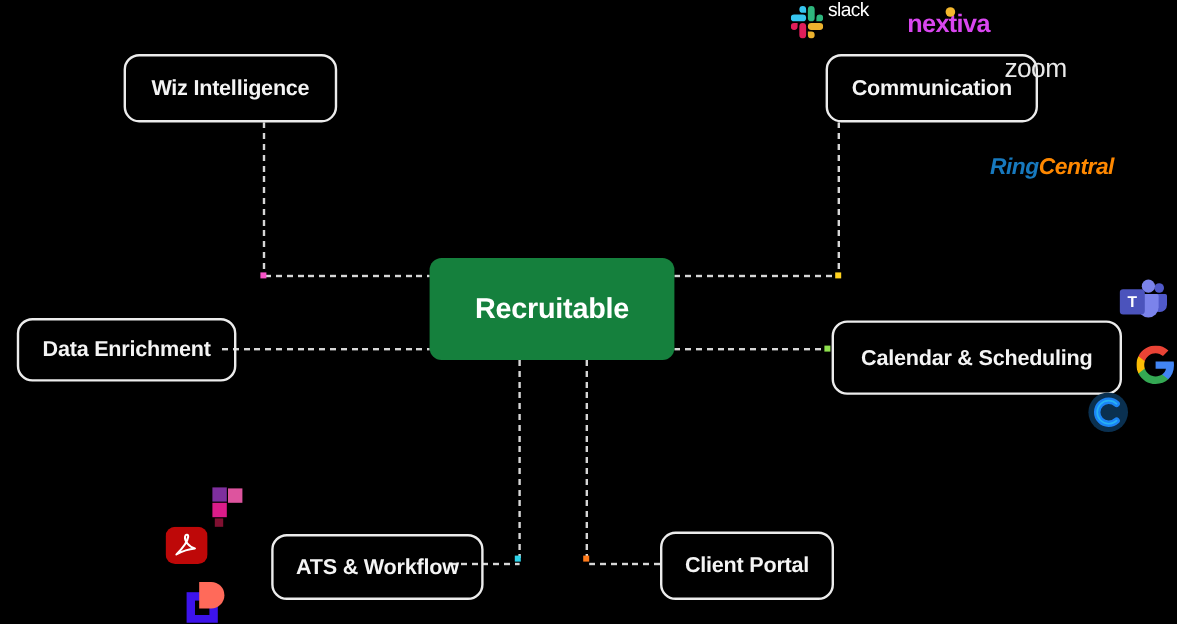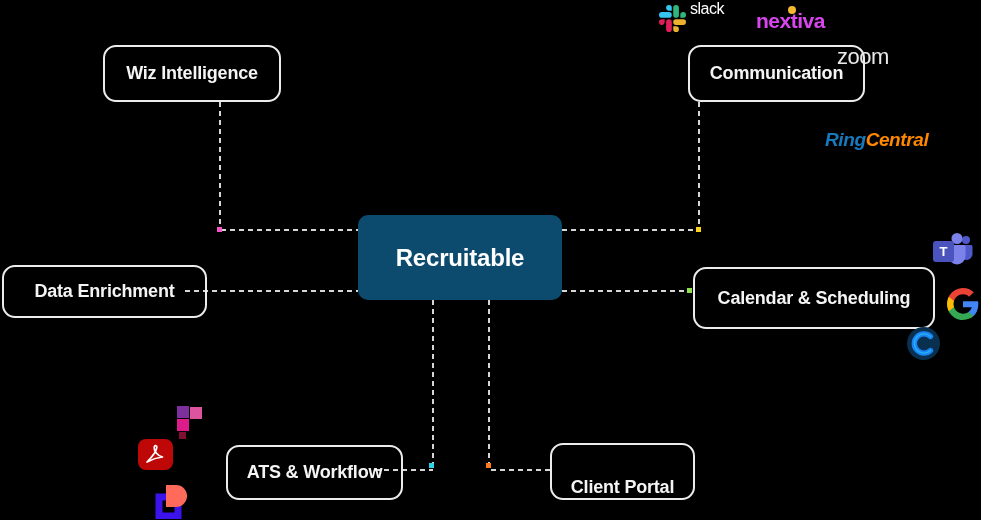--- a/index.html
+++ b/index.html
@@ -6,25 +6,25 @@
   #canvas{position:relative;width:981px;height:520px;background:#000;overflow:hidden;
           font-family:"Liberation Sans","DejaVu Sans",sans-serif;}
 
   
   .node{position:absolute;display:flex;align-items:center;justify-content:center;
         border:2px solid #ECECEC;border-radius:13px;color:#F4F4F4;
         font-size:18px;font-weight:600;letter-spacing:-0.2px;box-sizing:border-box;
         background:transparent;white-space:nowrap;}
   .node-wiz{left:103px;top:45px;width:178px;height:57px;}
   .node-comm{left:640px;top:45px;width:177px;height:57px;margin-left:48px;}
-  .node-data{left:2px;top:265px;width:205px;height:53px;}
+  .node-data{left:14px;top:265px;width:183px;height:53px;}
   .node-cal{left:693px;top:267px;width:242px;height:62px;}
   .node-ats{left:198px;top:445px;width:177px;height:55px;margin-left:28px;}
-  .node-client{left:550px;top:443px;width:145px;height:57px;align-items:flex-end;}
-  .node-center{left:358px;top:215px;width:204px;height:85px;background:#0c4a6e;
+  .node-client{left:550px;top:443px;width:145px;height:57px;}
+  .node-center{left:358px;top:215px;width:204px;height:85px;background:#15803d;
                border:none;border-radius:10px;font-size:24px;font-weight:700;color:#FFFFFF;align-items:center;}
 
   
   .dash-h{position:absolute;height:2px;
           background-image:repeating-linear-gradient(90deg,#D6D6D6 0,#D6D6D6 5px,transparent 5px,transparent 9px);}
   .dash-v{position:absolute;width:2px;
           background-image:repeating-linear-gradient(180deg,#D6D6D6 0,#D6D6D6 5px,transparent 5px,transparent 9px);}
   .l-wiz-v{left:219px;top:102px;height:128px;}
   .l-wiz-h{left:221px;top:229px;width:137px;}
   .l-comm-v{left:698px;top:102px;height:128px;}

